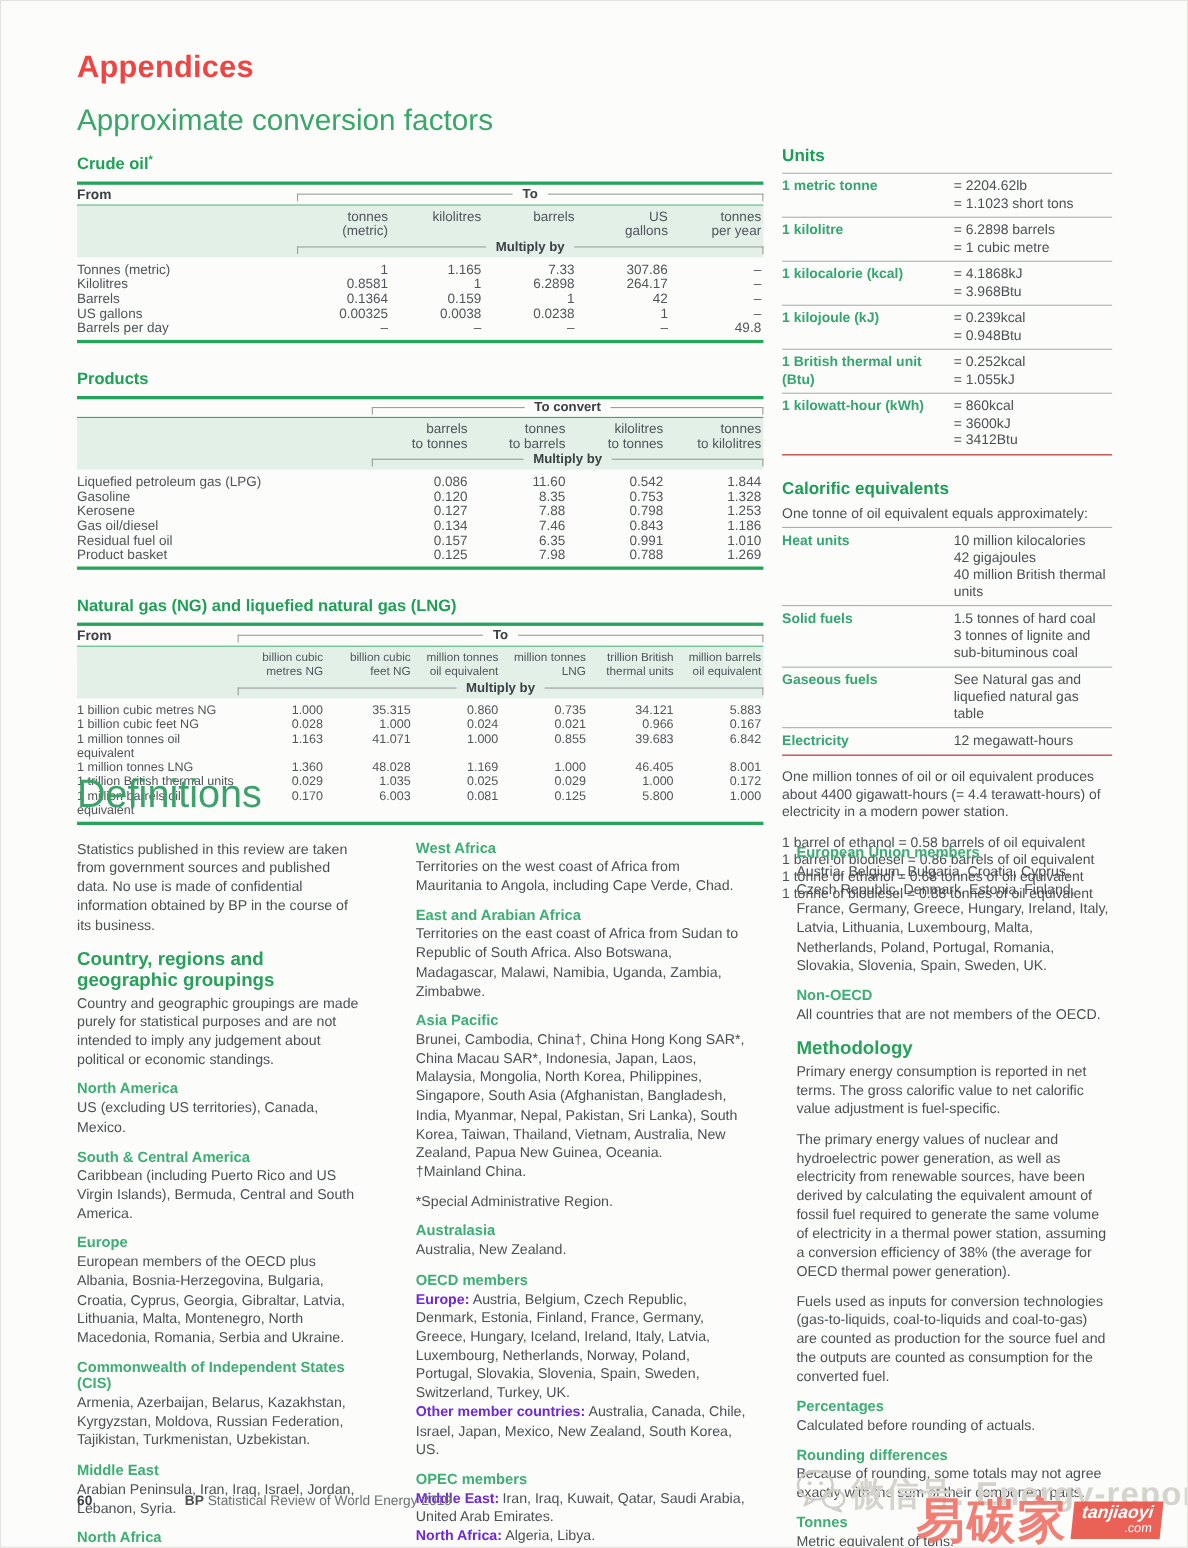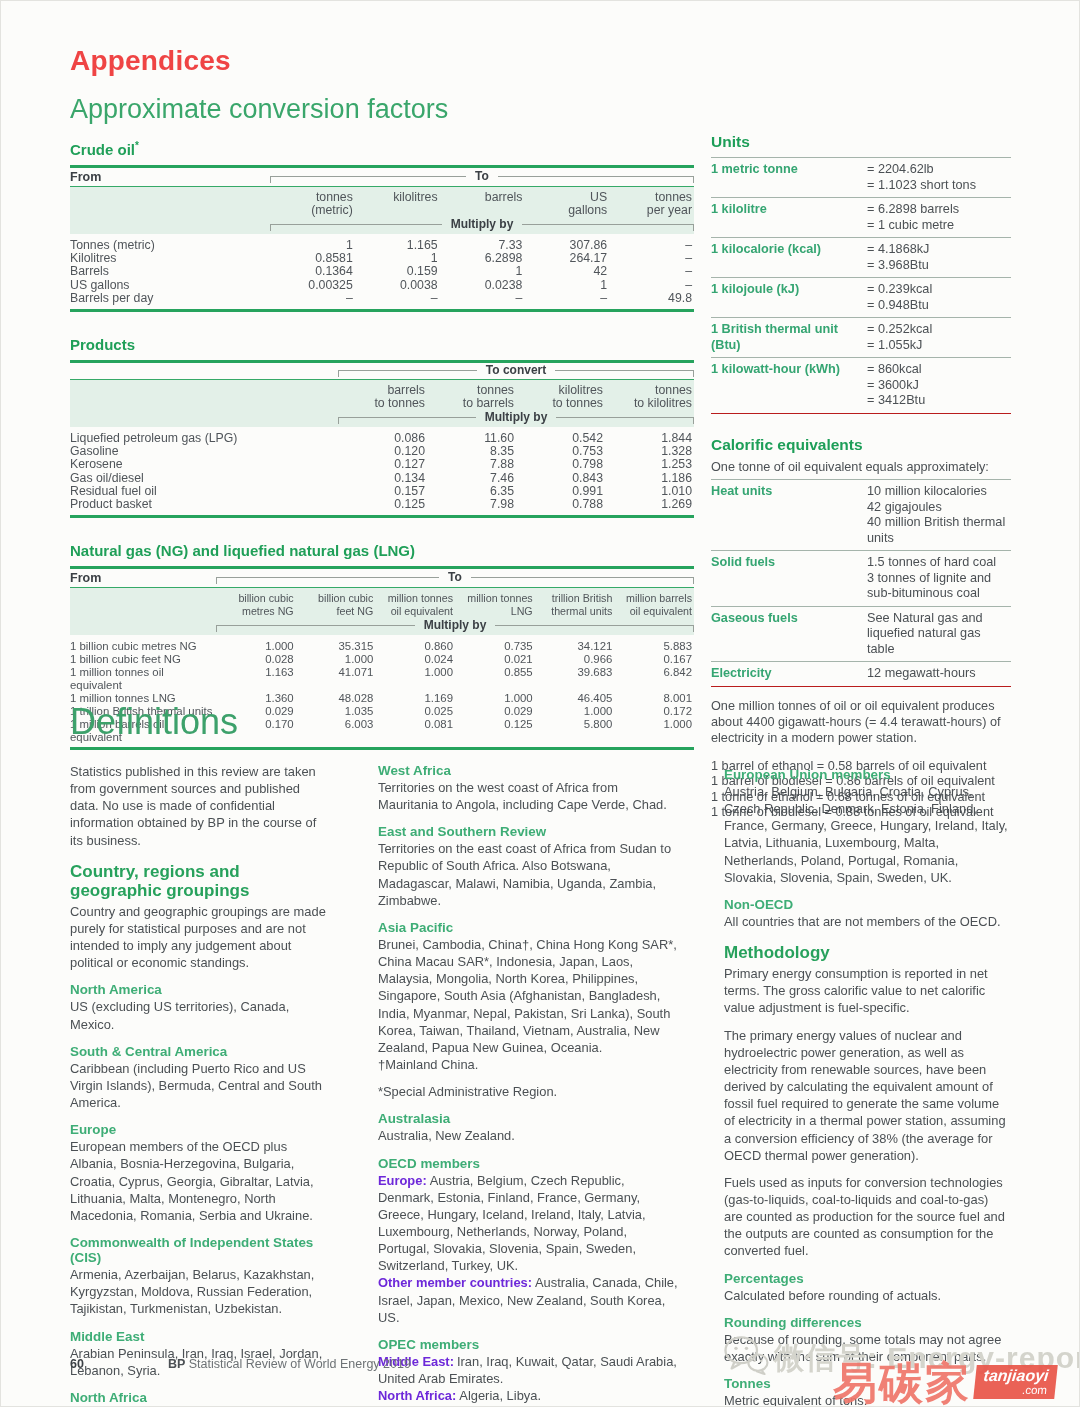--- a/index.html
+++ b/index.html
@@ -549,21 +549,21 @@
         <p>Armenia, Azerbaijan, Belarus, Kazakhstan, Kyrgyzstan, Moldova, Russian Federation, Tajikistan, Turkmenistan, Uzbekistan.</p>
         <h5 class="def-sub">Middle East</h5>
         <p>Arabian Peninsula, Iran, Iraq, Israel, Jordan, Lebanon, Syria.</p>
         <h5 class="def-sub">North Africa</h5>
         <p>Territories on the north coast of Africa from Egypt to Western Sahara.</p>
       </div>
 
       <div>
         <h5 class="def-sub" style="margin-top:0">West Africa</h5>
         <p>Territories on the west coast of Africa from Mauritania to Angola, including Cape Verde, Chad.</p>
-        <h5 class="def-sub">East and Southern Review</h5>
+        <h5 class="def-sub">East and Arabian Africa</h5>
         <p>Territories on the east coast of Africa from Sudan to Republic of South Africa. Also Botswana, Madagascar, Malawi, Namibia, Uganda, Zambia, Zimbabwe.</p>
         <h5 class="def-sub">Asia Pacific</h5>
         <p class="tight">Brunei, Cambodia, China†, China Hong Kong SAR*, China Macau SAR*, Indonesia, Japan, Laos, Malaysia, Mongolia, North Korea, Philippines, Singapore, South Asia (Afghanistan, Bangladesh, India, Myanmar, Nepal, Pakistan, Sri Lanka), South Korea, Taiwan, Thailand, Vietnam, Australia, New Zealand, Papua New Guinea, Oceania.</p>
         <p class="def-fn">†Mainland China.</p>
         <p class="def-fn" style="margin-bottom:10px">*Special Administrative Region.</p>
         <h5 class="def-sub">Australasia</h5>
         <p>Australia, New Zealand.</p>
         <h5 class="def-sub">OECD members</h5>
         <p class="tight"><span class="inline-label">Europe:</span><span>Austria, Belgium, Czech Republic, Denmark, Estonia, Finland, France, Germany, Greece, Hungary, Iceland, Ireland, Italy, Latvia, Luxembourg, Netherlands, Norway, Poland, Portugal, Slovakia, Slovenia, Spain, Sweden, Switzerland, Turkey, UK.</span></p>
         <p><span class="inline-label">Other member countries:</span><span>Australia, Canada, Chile, Israel, Japan, Mexico, New Zealand, South Korea, US.</span></p>

